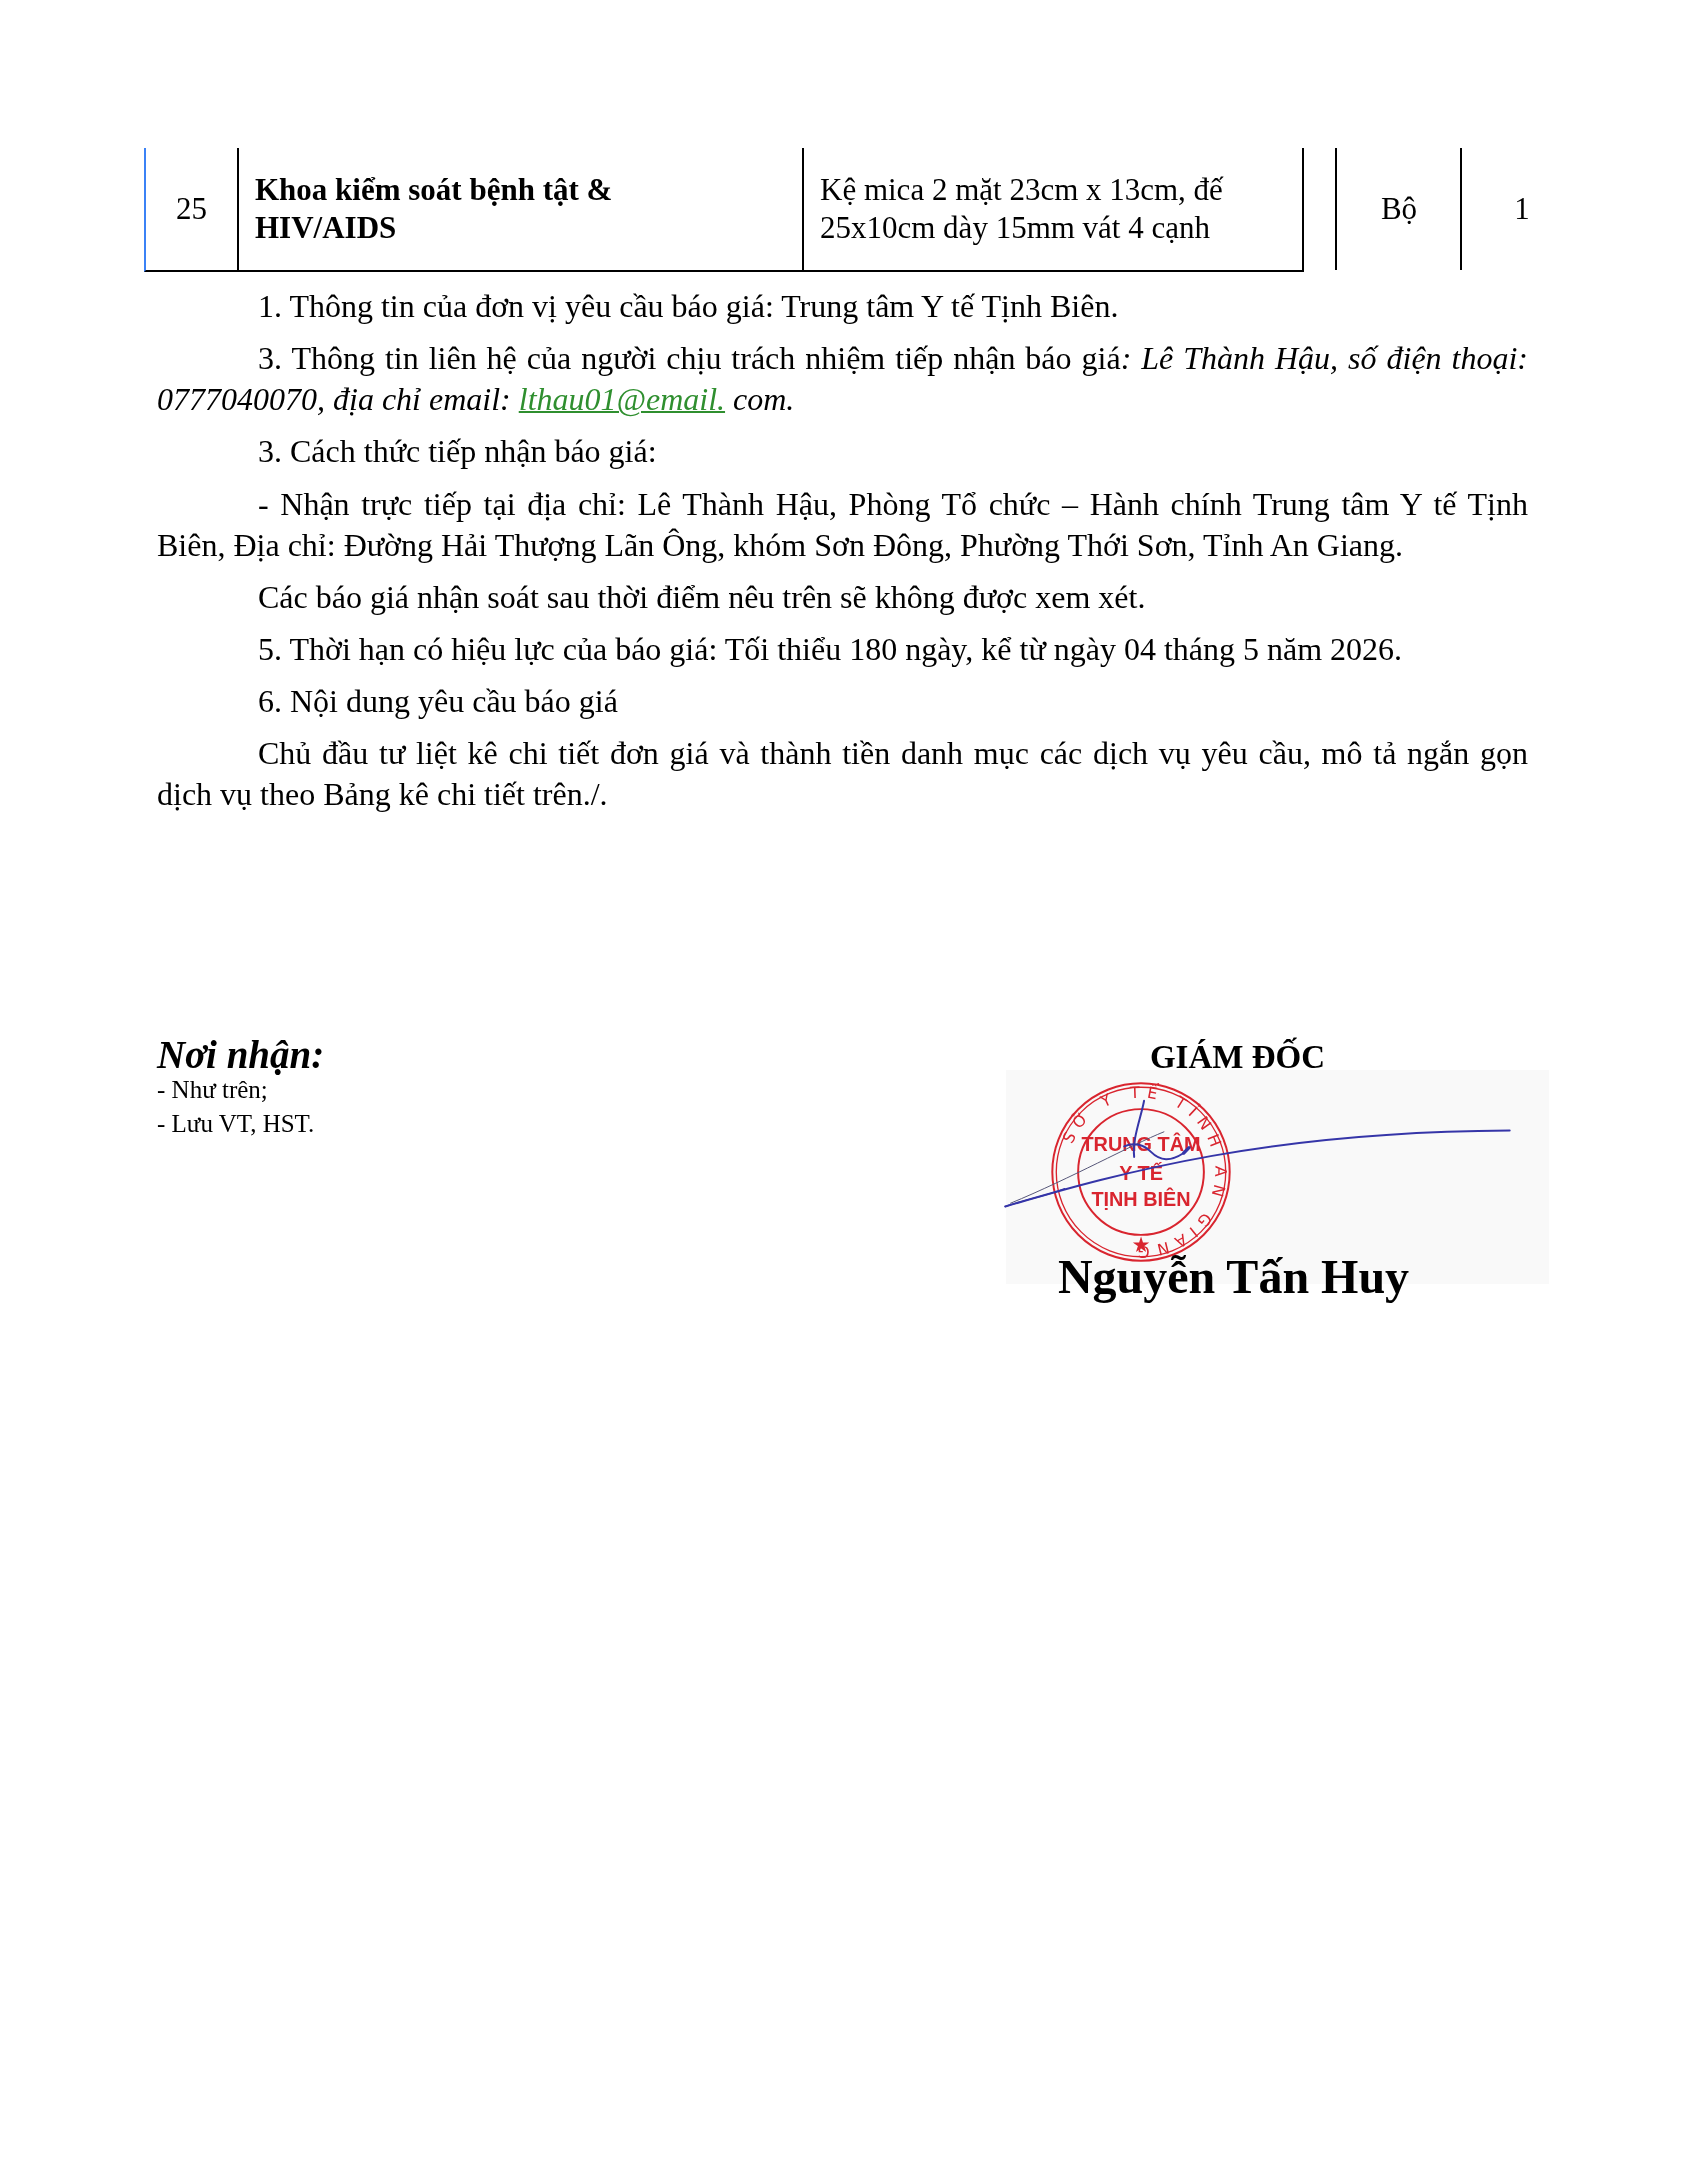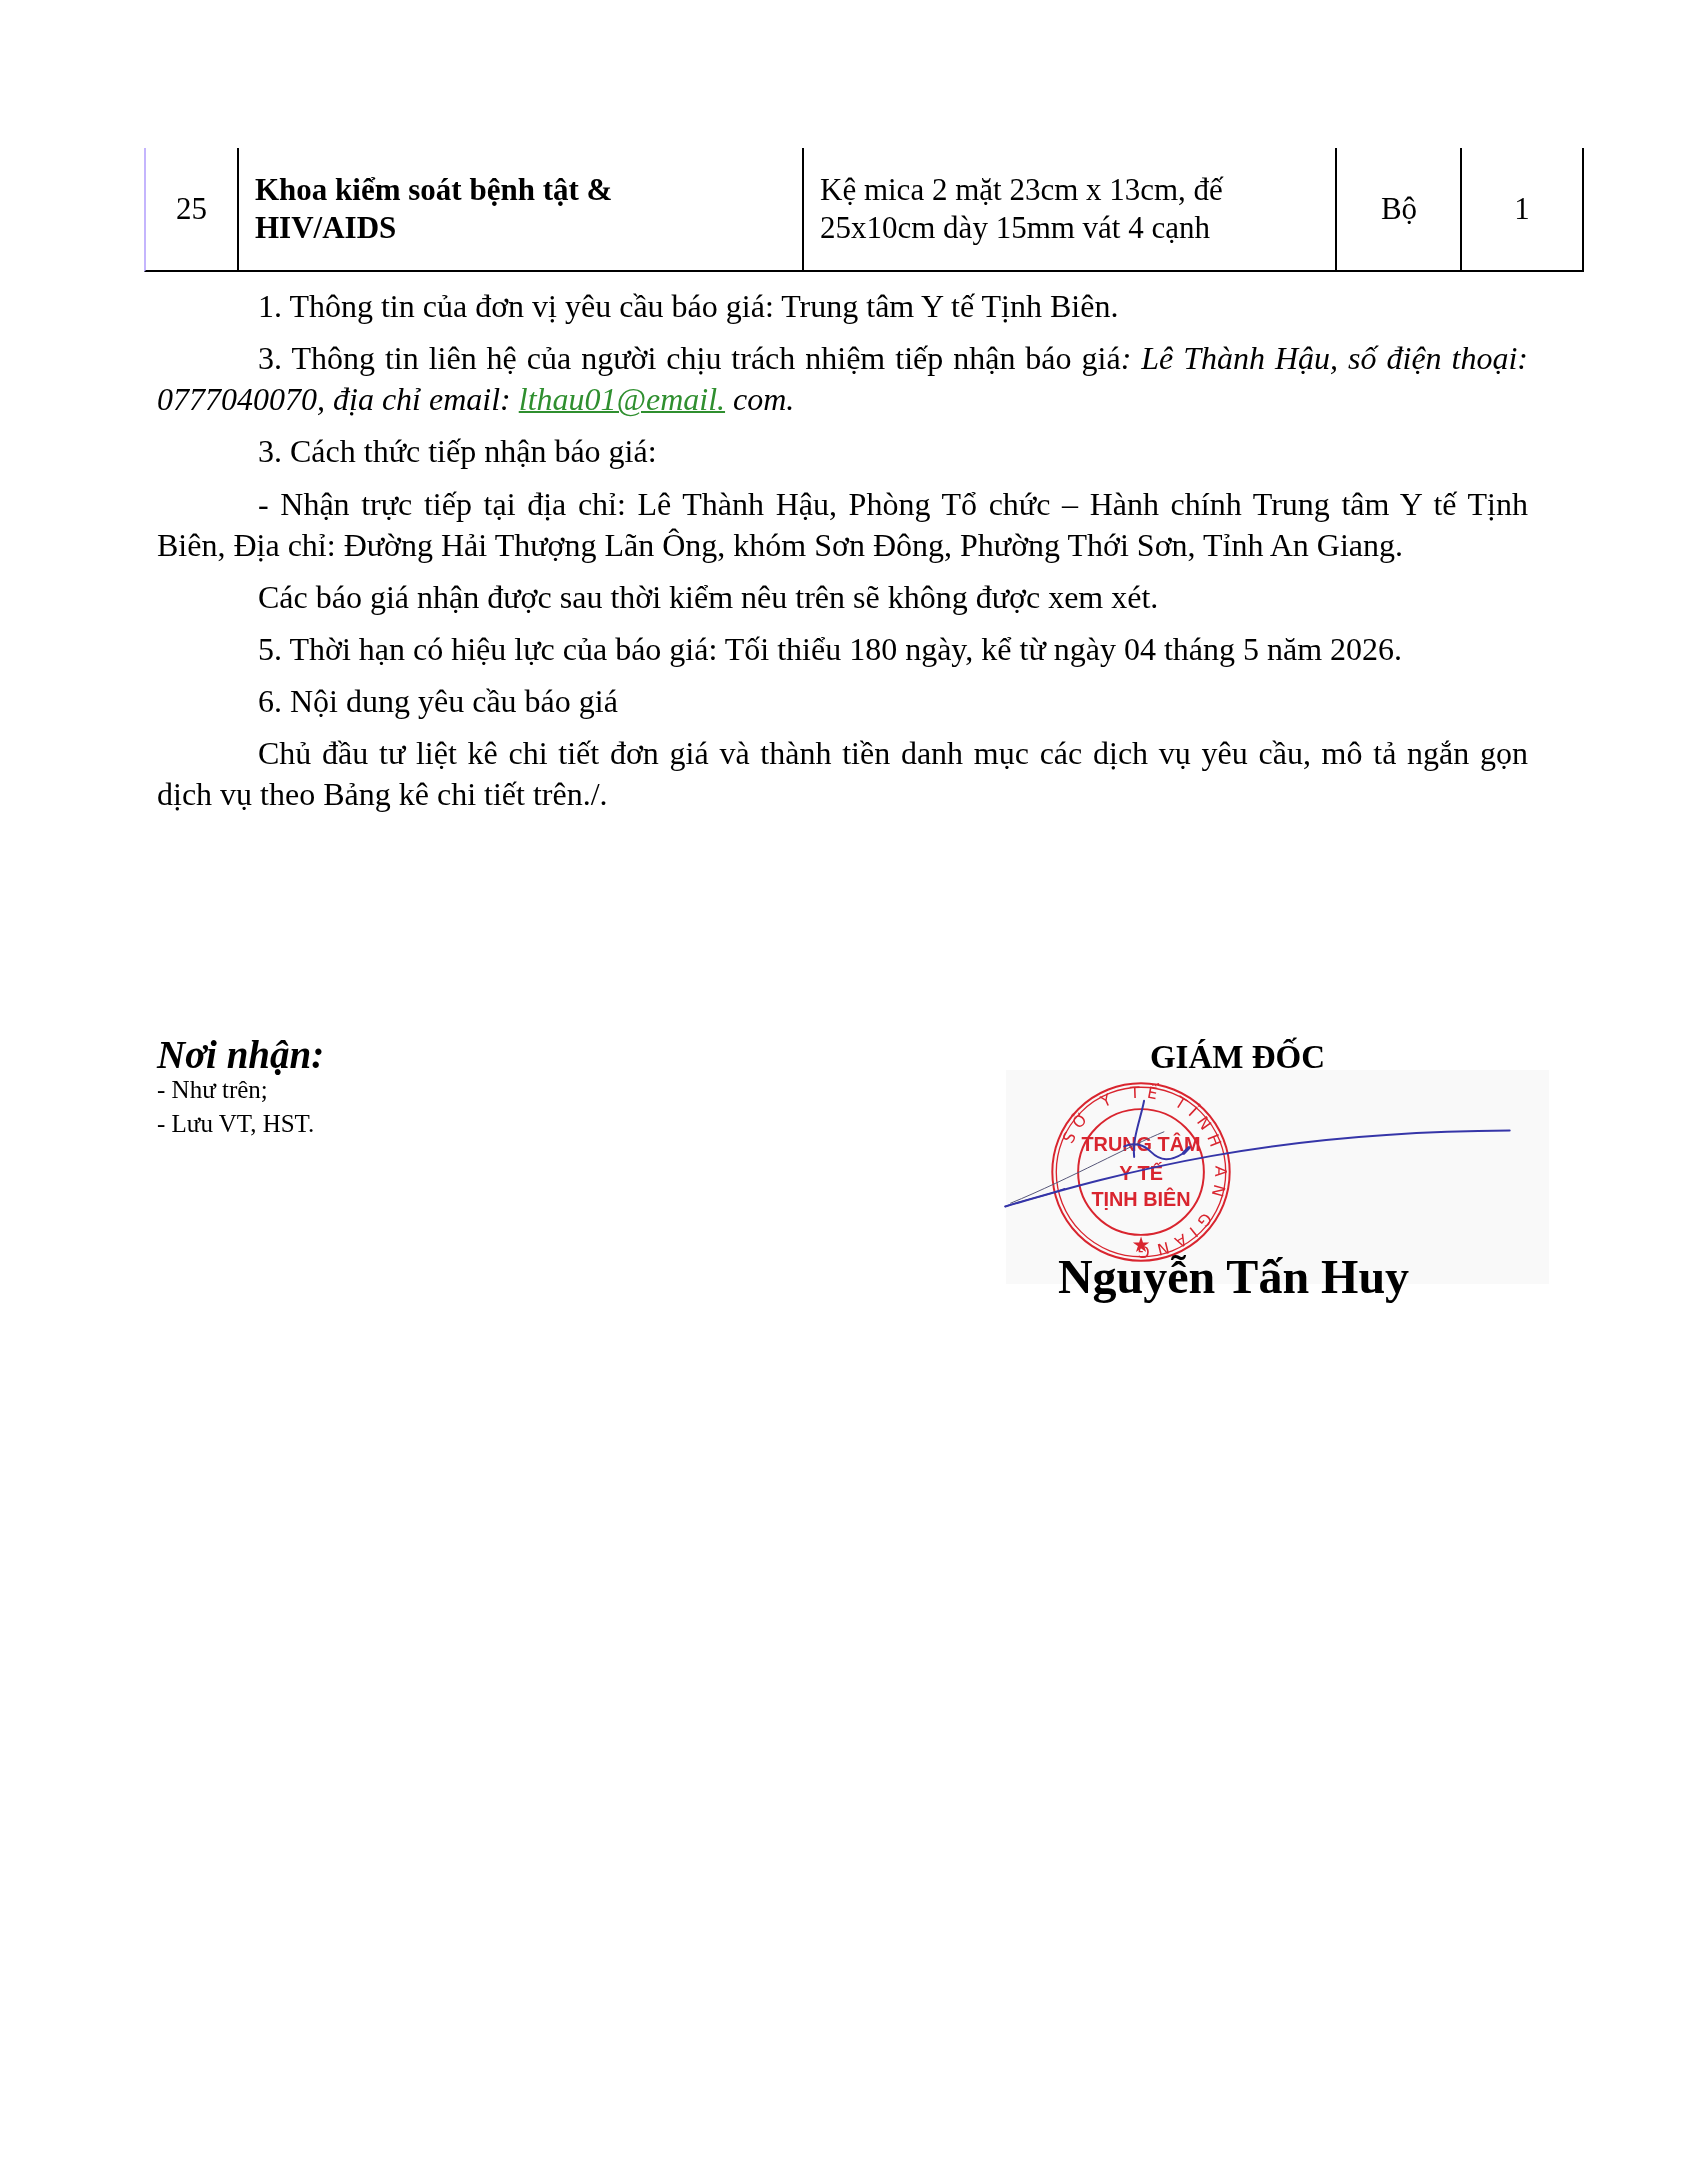--- a/index.html
+++ b/index.html
@@ -1,21 +1,21 @@
 <!DOCTYPE html>
 <html style="font-size:10.6px"><head>
 <meta charset="utf-8">
 <style>
   html, body { margin: 0; padding: 0; background: #ffffff; }
   body { width: 1687px; height: 2183px; position: relative; overflow: hidden;
          font-family: "Liberation Serif", "DejaVu Serif", serif; color: #000; }
 
   
-  .tbl { position: absolute; left: 144px; top: 148px; width: 1440px; height: 124px;
-         border-left: 2px solid #c4b5fd; border-right: 2px solid #000; border-bottom: 2.6px solid #000;
+  .tbl { position: absolute; left: 144px; top: 148px; width: 1160px; height: 124px;
+         border-left: 2px solid #3b82f6; border-right: 2px solid #000; border-bottom: 2.6px solid #000;
          box-sizing: border-box; }
   .col { position: absolute; top: 0; bottom: 0; border-right: 2px solid #000; box-sizing: border-box; }
   .col.last { border-right: none; }
   .cell-text { position: absolute; font-size: 31px; line-height: 38px; }
   .c-center { width: 100%; text-align: center; top: 50%; transform: translateY(-50%); }
   .c-left { left: 16px; top: 50%; transform: translateY(-50%); }
   .bold { font-weight: bold; }
 
   
   .body { position: absolute; left: 157px; width: 1371px; top: 286px;
@@ -65,21 +65,21 @@
   </div>
 </div>
 
 <div class="body">
   <p>1. Thông tin của đơn vị yêu cầu báo giá: Trung tâm Y tế Tịnh Biên.</p>
   <p>
     <span>3. Thông tin liên hệ của người chịu trách nhiệm tiếp nhận báo giá</span><span class="ital">: Lê Thành Hậu, số điện thoại: 0777040070, địa chỉ email: </span><span class="email">lthau01@email.</span><span class="ital"> com.</span>
   </p>
   <p>3. Cách thức tiếp nhận báo giá:</p>
   <p>- Nhận trực tiếp tại địa chỉ: Lê Thành Hậu, Phòng Tổ chức – Hành chính Trung tâm Y tế Tịnh Biên, Địa chỉ: Đường Hải Thượng Lãn Ông, khóm Sơn Đông, Phường Thới Sơn, Tỉnh An Giang.</p>
-  <p>Các báo giá nhận được sau thời kiểm nêu trên sẽ không được xem xét.</p>
+  <p>Các báo giá nhận soát sau thời điểm nêu trên sẽ không được xem xét.</p>
   <p>5. Thời hạn có hiệu lực của báo giá: Tối thiểu 180 ngày, kể từ ngày 04 tháng 5 năm 2026.</p>
   <p style="margin-bottom:11.2px;">6. Nội dung yêu cầu báo giá</p>
   <p>Chủ đầu tư liệt kê chi tiết đơn giá và thành tiền danh mục các dịch vụ yêu cầu, mô tả ngắn gọn dịch vụ theo Bảng kê chi tiết trên./.</p>
 </div>
 
 <div class="recv">
   <div class="recv-title">Nơi nhận:</div>
   <div class="recv-item">- Như trên;</div>
   <div class="recv-item">- Lưu VT, HST.</div>
 </div>

